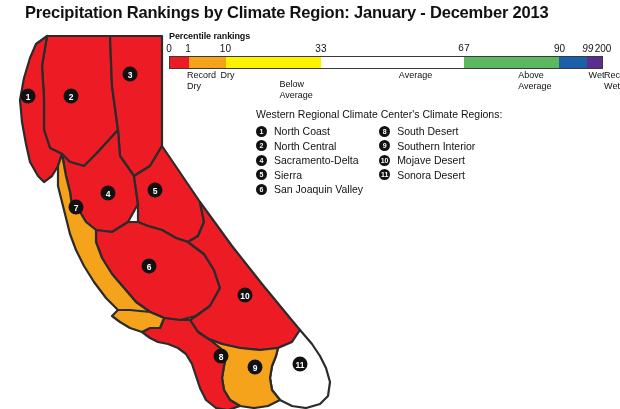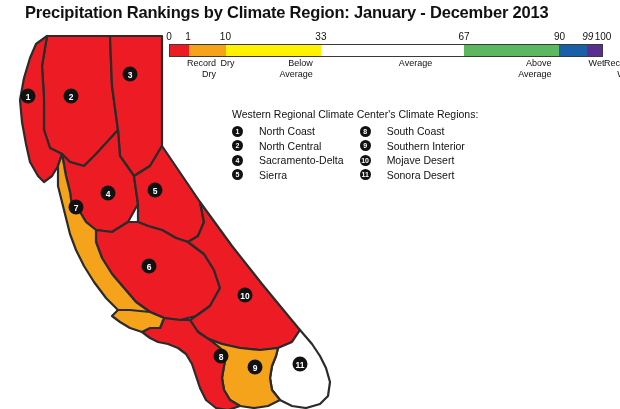--- a/index.html
+++ b/index.html
@@ -89,30 +89,30 @@
     position: relative;
     height: 26px;
     margin-top: 1px;
   }
   .scale-label {
     position: absolute;
     top: 0;
     font-size: 9px;
     line-height: 11px;
     color: #111111;
-    text-align: right;
+    text-align: left;
     transform: translateX(-50%);
     white-space: pre-line;
     padding-left: 46px;
   }
 
   
   #regions-legend {
     position: absolute;
-    left: 232px;
+    left: 256px;
     top: 108px;
     width: 300px;
   }
   #regions-heading {
     font-size: 10.5px;
     color: #111111;
     margin-bottom: 5px;
     white-space: nowrap;
   }
   #regions-columns {
@@ -120,21 +120,21 @@
     gap: 16px;
   }
   .regions-col {
     display: flex;
     flex-direction: column;
     gap: 2.5px;
   }
   .region-entry {
     display: flex;
     align-items: center;
-    gap: 16px;
+    gap: 7px;
     white-space: nowrap;
   }
   .region-bullet {
     width: 11px;
     height: 11px;
     border-radius: 50%;
     background: #111111;
     color: #ffffff;
     font-size: 7px;
     font-weight: bold;
@@ -244,44 +244,45 @@
       <text class="marker-text" x="245" y="269.5">10</text>
     </g>
     <g>
       <circle class="marker-circle" cx="300" cy="338" r="7.5"></circle>
       <text class="marker-text" x="300" y="338.5">11</text>
     </g>
   </svg>
 </div>
 
 <div id="scale-legend">
+  <div id="scale-title">Percentile rankings</div>
   <div id="scale-ticks">
       <div class="scale-tick" style="left: 0%;">0</div>
       <div class="scale-tick" style="left: 4.4%;">1</div>
       <div class="scale-tick" style="left: 13%;">10</div>
       <div class="scale-tick" style="left: 35%;">33</div>
-      <div class="scale-tick" style="left: 68%;">67</div>
+      <div class="scale-tick" style="left: 68%; font-family: Liberation Mono, monospace;">67</div>
       <div class="scale-tick" style="left: 90%;">90</div>
       <div class="scale-tick" style="left: 96.5%; font-style: italic;">99</div>
-      <div class="scale-tick" style="left: 100%;">100</div>
+      <div class="scale-tick" style="left: 100%;">200</div>
     </div>
   <div id="scale-bar">
       <div class="scale-band" style="width: 4.4%; background: rgb(237, 28, 36);"></div>
       <div class="scale-band" style="width: 8.6%; background: rgb(245, 163, 27);"></div>
       <div class="scale-band" style="width: 22%; background: rgb(255, 242, 0);"></div>
       <div class="scale-band" style="width: 33%; background: rgb(255, 255, 255);"></div>
       <div class="scale-band" style="width: 22%; background: rgb(92, 183, 97);"></div>
       <div class="scale-band" style="width: 6.5%; background: rgb(27, 95, 168);"></div>
       <div class="scale-band" style="width: 3.5%; background: rgb(91, 45, 142);"></div>
     </div>
   <div id="scale-labels">
       <div class="scale-label" style="left: 2.2%;">Record
 Dry</div>
       <div class="scale-label" style="left: 8.2%;">Dry</div>
-      <div class="scale-label" style="left: 24%;">Below
+      <div class="scale-label" style="left: 24%; margin-top: 9px;">Below
 Average</div>
       <div class="scale-label" style="left: 51.5%;">Average</div>
       <div class="scale-label" style="left: 79%;">Above
 Average</div>
       <div class="scale-label" style="left: 93.2%;">Wet</div>
       <div class="scale-label" style="left: 98.3%;">Record
 Wet</div>
     </div>
 </div>
 
@@ -298,25 +299,29 @@
           <span class="region-name">North Central</span>
         </div>
         <div class="region-entry">
           <span class="region-bullet">4</span>
           <span class="region-name">Sacramento-Delta</span>
         </div>
         <div class="region-entry">
           <span class="region-bullet">5</span>
           <span class="region-name">Sierra</span>
         </div>
+        <div class="region-entry">
+          <span class="region-bullet">6</span>
+          <span class="region-name">San Joaquin Valley</span>
+        </div>
       </div>
     <div class="regions-col" id="regions-col-right">
         <div class="region-entry">
           <span class="region-bullet">8</span>
-          <span class="region-name">South Coast</span>
+          <span class="region-name">South Desert</span>
         </div>
         <div class="region-entry">
           <span class="region-bullet">9</span>
           <span class="region-name">Southern Interior</span>
         </div>
         <div class="region-entry">
           <span class="region-bullet">10</span>
           <span class="region-name">Mojave Desert</span>
         </div>
         <div class="region-entry">

